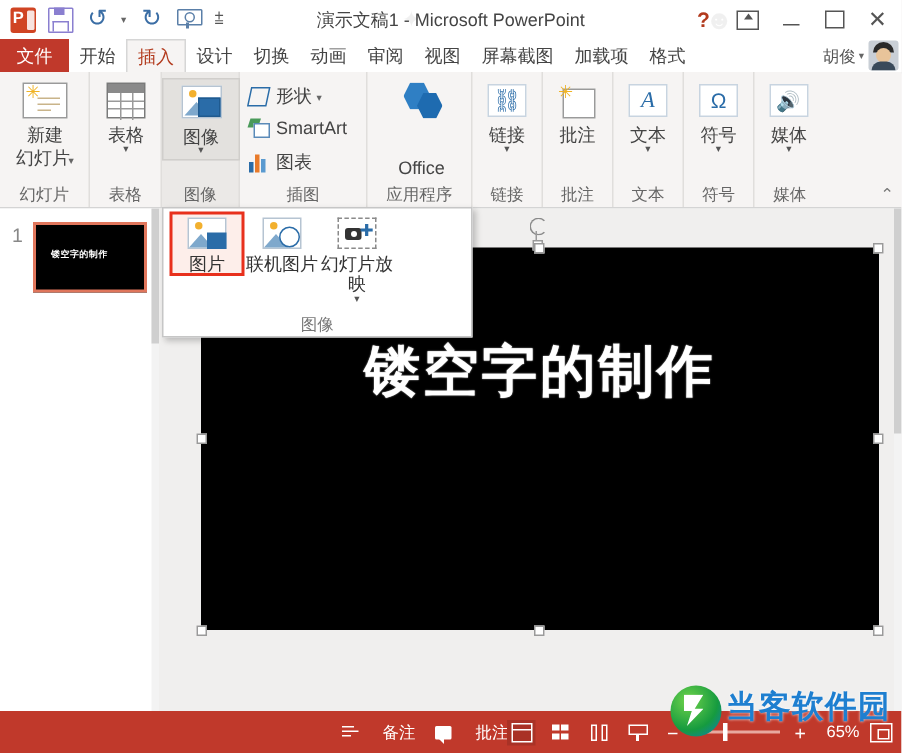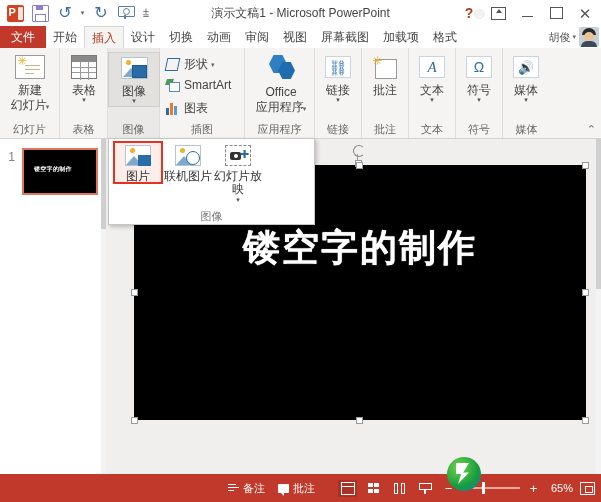--- a/index.html
+++ b/index.html
@@ -185,21 +185,21 @@
   #vscroll{position:absolute;right:0;top:0;width:5px;height:335px;background:#f3f3f3;}
   #vscroll .bar{position:absolute;left:0;top:0;width:5px;height:150px;background:#cfcfcf;}
 
   
   #statusbar{
     position:absolute;left:0;top:474px;width:601px;height:28px;
     background:#c0392b;color:#ffffff;
   }
   #statusmid{position:absolute;left:228px;top:0;height:28px;display:flex;align-items:center;gap:13px;font-size:11px;}
   #statusright{position:absolute;right:6px;top:0;height:28px;display:flex;align-items:center;gap:7px;font-size:11px;}
-  .sitem{display:flex;align-items:center;gap:4px;cursor:default;}
+  .sitem{display:flex;align-items:center;gap:16px;cursor:default;}
   .notes-ic{display:inline-block;width:11px;height:10px;position:relative;}
   .notes-ic i{position:absolute;left:0;height:1.4px;background:#fff;}
   .cmt-ic{display:inline-block;width:11px;height:9px;background:#fff;border-radius:1px;position:relative;}
   .cmt-ic::after{content:"";position:absolute;left:2px;bottom:-3px;border-left:4px solid transparent;border-right:0 solid transparent;border-top:4px solid #fff;}
   .vbtn{width:19px;height:17px;display:flex;align-items:center;justify-content:center;cursor:default;}
   .vbtn.active{background:#a93226;}
   .v-normal{width:12px;height:11px;border:1.5px solid #fff;position:relative;}
   .v-normal::after{content:"";position:absolute;left:0;top:3px;width:100%;height:1.5px;background:#fff;}
   .v-sorter{width:12px;height:11px;position:relative;}
   .v-sorter i{position:absolute;width:5px;height:4.5px;background:#fff;}
@@ -389,21 +389,21 @@
         <i style="left:0;height:7px;background:#2a6ca8;"></i>
         <i style="left:4px;height:12px;background:#e87a2a;"></i>
         <i style="left:8px;height:9px;background:#5a9ad0;"></i>
       </span>
       <span>图表</span>
     </div>
     <div class="glabel">插图</div>
   </div>
 
   <div class="grp" style="left:245px;width:70px;">
-    <div class="bigbtn" style="left:8px;width:56px;">
+    <div class="bigbtn" style="left:8px;width:56px;gap:20px;">
       <div class="icobox" style="height:32px;">
         <div class="ic-office">
             <div class="b1"></div>
             <div class="b2"></div>
           </div>
       </div>
       <div class="lbl">Office</div>
       <div class="lbl">
         <span>应用程序</span><span class="tinyarrow">▾</span>
       </div>
@@ -593,13 +593,14 @@
     <div class="zmbtn">+</div>
     <div id="zoomval">65%</div>
     <div class="fitbtn"></div>
   </div>
 </div>
 
 <div id="watermark">
   <div id="wm-logo">
       <div class="sw"></div>
     </div>
+  <div id="wm-text">当客软件园</div>
 </div>
 
 </body></html>

